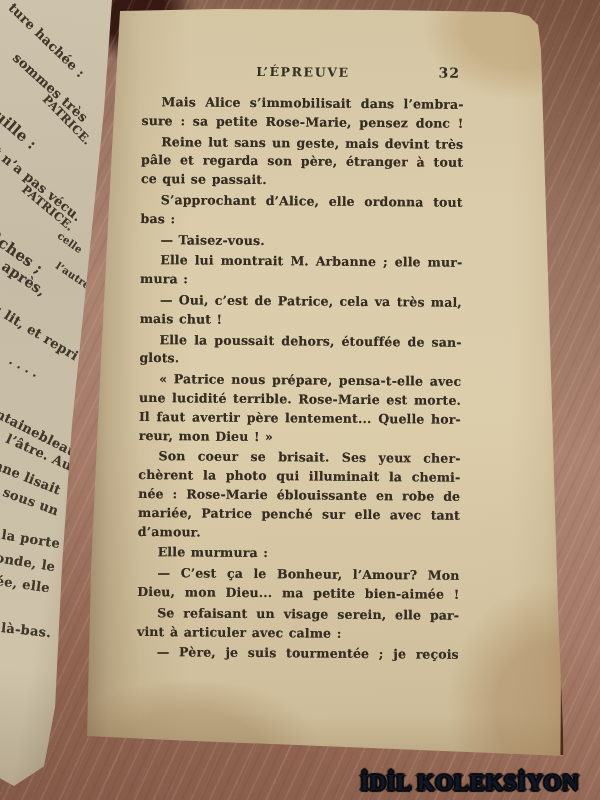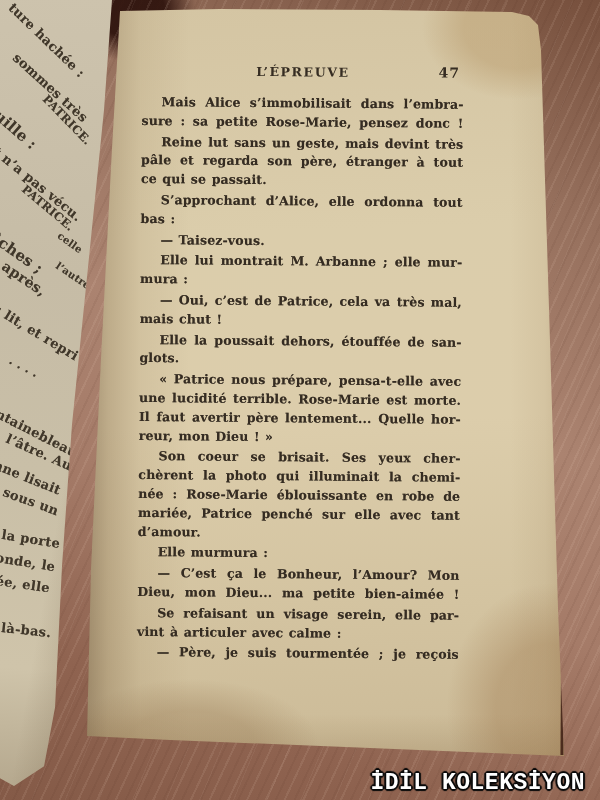--- a/index.html
+++ b/index.html
@@ -77,23 +77,23 @@
     line-height:18.8px;height:18.8px;
     text-align:justify;text-align-last:left;
     word-spacing:1px;letter-spacing:.15px;
     text-shadow:0 0 .6px rgba(53,44,34,.55);
   }
   .bline.just{text-align-last:justify;}
   .bline.ind{text-indent:20px;}
   .bline.gap{margin-top:2px;}
   
   .watermark{
-    position:absolute;right:15px;bottom:4px;
-    font-family:Liberation Mono, monospace;font-weight:bold;
-    font-size:23px;letter-spacing:.5px;color:#ffffff;
+    position:absolute;right:21px;bottom:4px;
+    font-family:Liberation Serif, serif;font-weight:bold;
+    font-size:23px;letter-spacing:.5px;color:#0f172a;
     text-shadow:-2px 0 1px #0a0a0a,2px 0 1px #0a0a0a,0 -2px 1px #0a0a0a,0 2px 1px #0a0a0a,
                 -1px -1px 1px #0a0a0a,1px 1px 1px #0a0a0a,1px -1px 1px #0a0a0a,-1px 1px 1px #0a0a0a;
   }
 </style>
 </head>
 <body>
 
 <div class="wood">
   <div class="grain"></div>
 </div>
@@ -121,21 +121,21 @@
     <div class="frag" style="left: -3px; top: 573px; font-size: 13px; transform: rotate(8deg);">ée, elle</div>
     <div class="frag" style="left: 2px; top: 620px; font-size: 13px; transform: rotate(6deg);">là-bas.</div>
   </div>
 
 <div class="page">
   <div class="gutter-line"></div>
   <div class="edge-right"></div>
   <div class="text-col">
     <div class="hdr-row">
       <span class="hdr-title">L’ÉPREUVE</span>
-      <span class="hdr-num">47</span>
+      <span class="hdr-num">32</span>
     </div>
     <div class="body-lines">
         <div class="bline ind just">Mais Alice s’immobilisait dans l’embra-</div>
         <div class="bline just">sure : sa petite Rose-Marie, pensez donc !</div>
         <div class="bline ind just gap">Reine lut sans un geste, mais devint très</div>
         <div class="bline just">pâle et regarda son père, étranger à tout</div>
         <div class="bline">ce qui se passait.</div>
         <div class="bline ind just gap">S’approchant d’Alice, elle ordonna tout</div>
         <div class="bline">bas :</div>
         <div class="bline ind gap">— Taisez-vous.</div>

